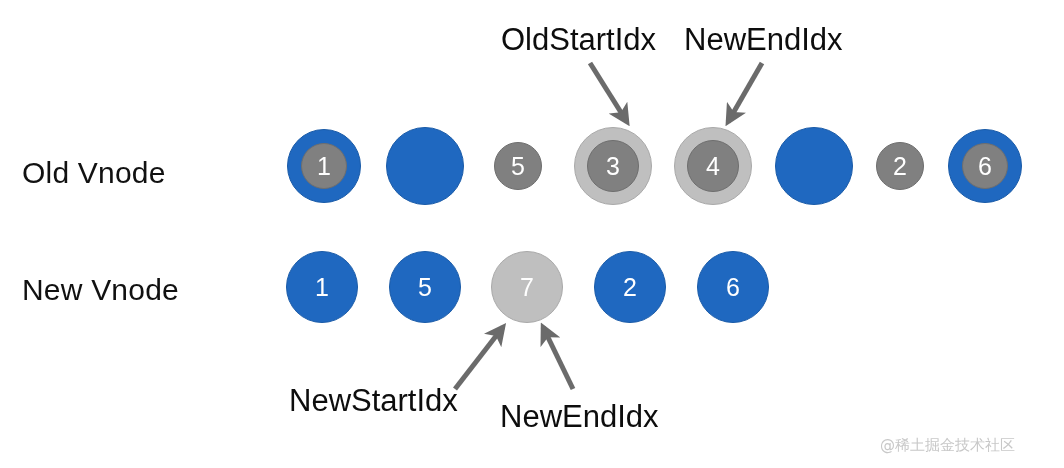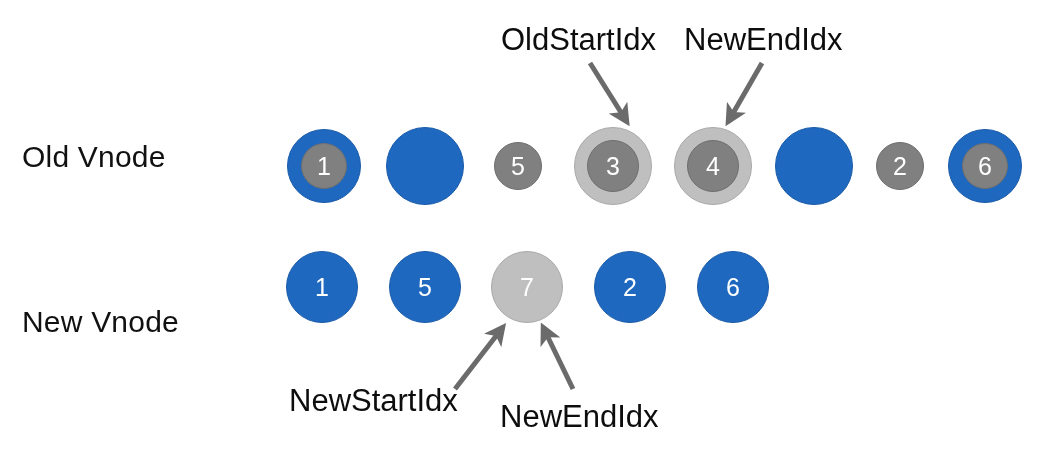--- a/index.html
+++ b/index.html
@@ -127,23 +127,24 @@
         <span class="node-num" style="color: rgb(255, 255, 255);">7</span>
       </div>
       <div class="node" style="width: 72px; height: 72px; left: 594px; top: 251px; background: rgb(31, 104, 192); border: 1px solid rgb(26, 91, 168);">
         <span class="node-num" style="color: rgb(255, 255, 255);">2</span>
       </div>
       <div class="node" style="width: 72px; height: 72px; left: 697px; top: 251px; background: rgb(31, 104, 192); border: 1px solid rgb(26, 91, 168);">
         <span class="node-num" style="color: rgb(255, 255, 255);">6</span>
       </div>
     </div>
   <div id="labels-layer">
-      <div class="row-label" style="left: 22px; top: 140px;">Old Vnode</div>
-      <div class="row-label" style="left: 22px; top: 273px; margin-top: 32px;">New Vnode</div>
+      <div class="row-label" style="left: 22px; top: 156px;">Old Vnode</div>
+      <div class="row-label" style="left: 22px; top: 273px;">New Vnode</div>
     </div>
   <div id="annots-layer">
       <div class="annot" style="left: 501px; top: 22px;">OldStartIdx</div>
       <div class="annot" style="left: 684px; top: 22px;">NewEndIdx</div>
       <div class="annot" style="left: 289px; top: 383px;">NewStartIdx</div>
       <div class="annot" style="left: 500px; top: 399px;">NewEndIdx</div>
     </div>
 
+  <div class="watermark" style="left: 880px; top: 436px; color: rgb(200, 200, 200);">@稀土掘金技术社区</div>
 </div>
 
 </body></html>

